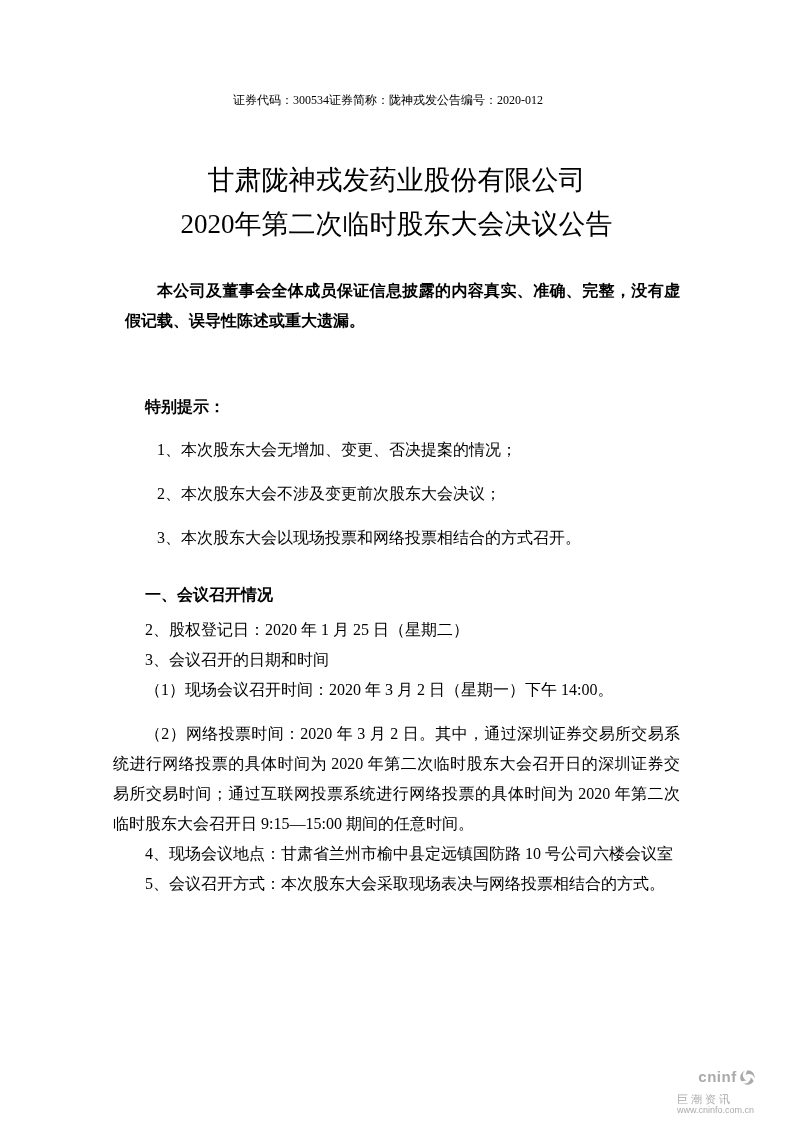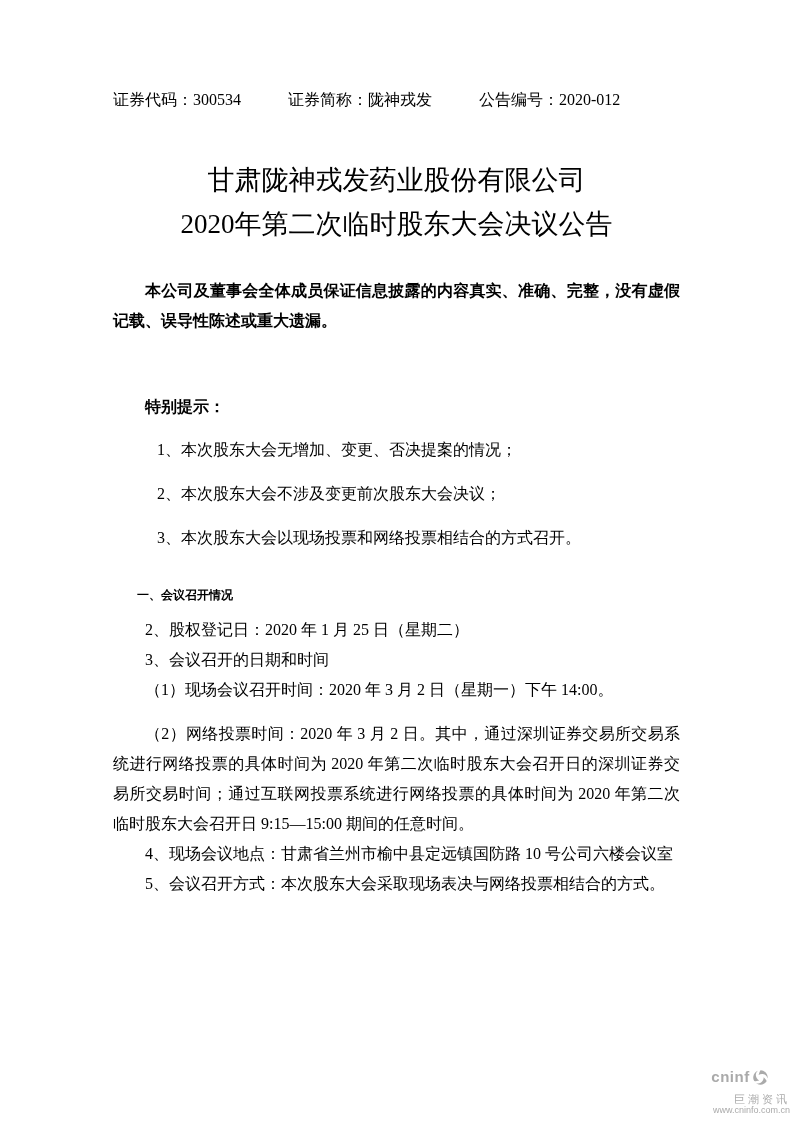--- a/index.html
+++ b/index.html
@@ -13,36 +13,35 @@
     color: #000000;
   }
   .page {
     position: absolute;
     inset: 0;
     padding: 90px 113px 0 113px;
     box-sizing: border-box;
   }
   .doc-header {
     display: flex;
-    justify-content: flex-start;
-    font-size: 16px;
+    justify-content: center;
+    font-size: 12px;
     line-height: 20px;
     padding-right: 17px;
-    gap: 47px;
   }
   .doc-title {
     margin: 48px 0 0 0;
     text-align: center;
     font-size: 27px;
     font-weight: 400;
     line-height: 44px;
   }
   .doc-title span { display: block; }
   .disclaimer {
-    margin: 30px 0 0 0;
+    margin: 30px 0 0 12px;
     font-size: 16px;
     font-weight: 700;
     line-height: 30px;
     text-indent: 2em;
     text-align: justify;
   }
   .special-heading {
     margin: 56px 0 4px 0;
     font-size: 16px;
     font-weight: 700;
@@ -51,44 +50,44 @@
   }
   .notice-item {
     margin: 12px;
     font-size: 16px;
     line-height: 32px;
     text-indent: 2em;
     text-align: justify;
   }
   .sec-heading {
     margin: 26px 0 0 0;
-    font-size: 12px;
+    font-size: 16px;
     font-weight: 700;
     line-height: 30px;
     text-indent: 2em;
     font-family: Liberation Serif, serif;
   }
   .para {
     margin: 0;
     font-size: 16px;
     line-height: 30px;
     text-indent: 2em;
     text-align: justify;
   }
   .mt4 { margin-top: 4px; }
   .mt5 { margin-top: 5px; }
   .mt2 { margin-top: 14px; }
   .mt6 { }
   .watermark {
     position: absolute;
-    right: 3px;
+    right: 16px;
     bottom: 6px;
     width: 100px;
     color: #aaaaaa;
-    text-align: right;
+    text-align: left;
     font-family: "Liberation Sans", "DejaVu Sans", sans-serif;
     line-height: 1.1;
   }
   .wm-row {
     display: flex;
     align-items: center;
     justify-content: center;
     gap: 2px;
     font-weight: 700;
     font-size: 15px;

